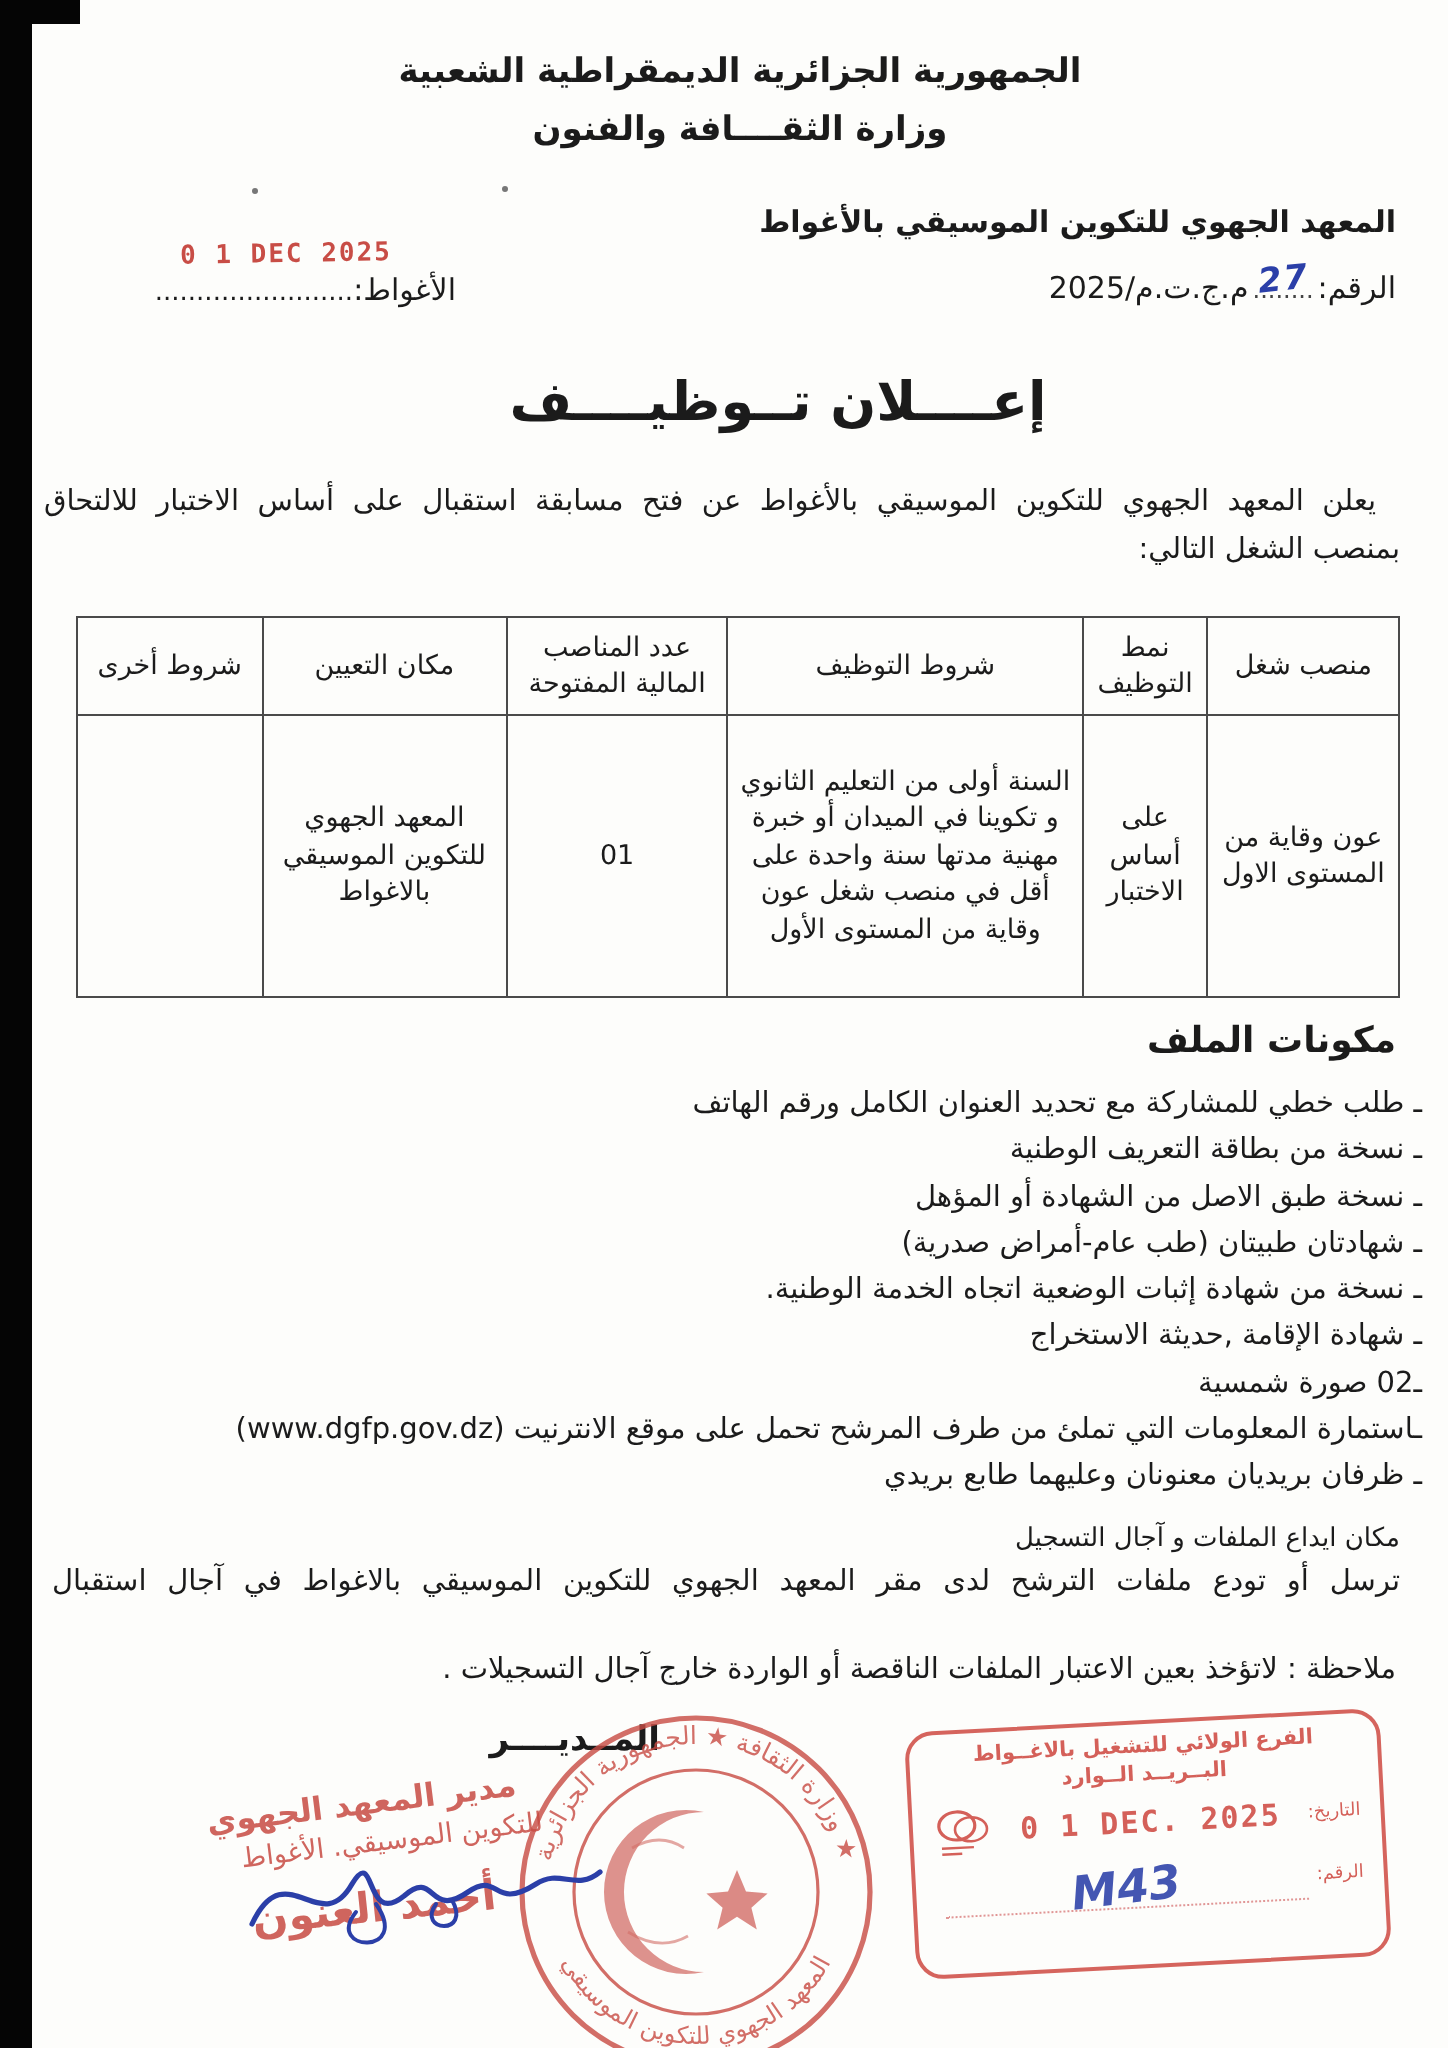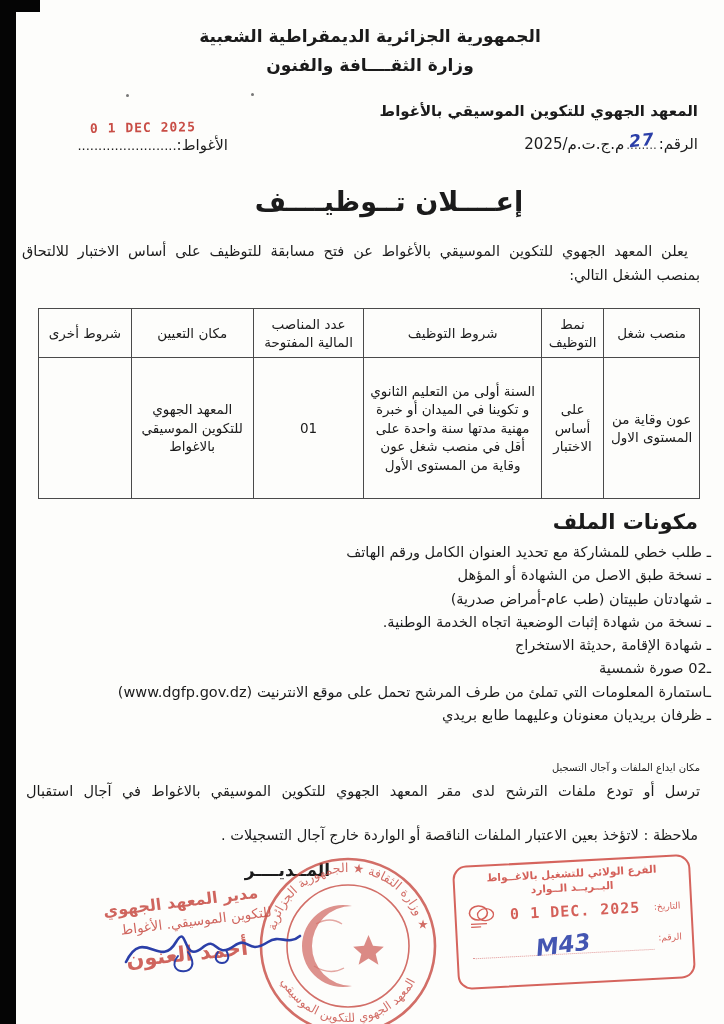--- a/index.html
+++ b/index.html
@@ -37,25 +37,25 @@
             table-layout:fixed;direction:rtl;}
   table.job td,table.job th{border:1.4px solid #4a4a4a;font-weight:normal;
             font-size:13.5px;line-height:18.5px;text-align:center;vertical-align:middle;
             padding:2px 3px;}
   table.job .hrow th{height:44px;}
   table.job .brow td{height:136px;}
   .c-pos{width:95px;} .c-mode{width:62px;} .c-cond{width:176px;}
   .c-open{width:110px;} .c-loc{width:121px;} .c-other{width:92px;}
 
   
-  .file-title{position:absolute;top:510px;right:26px;font-size:21px;font-weight:bold;}
+  .file-title{position:absolute;top:510px;right:26px;font-size:18px;font-weight:bold;}
   .file-items{position:absolute;top:541px;right:13px;left:10px;font-size:14.5px;
               line-height:23.3px;text-align:right;}
   
-  .deposit-title{position:absolute;top:762px;right:24px;font-size:10px;text-align:right;}
+  .deposit-title{position:absolute;top:762px;right:24px;font-size:13px;text-align:right;}
   .deposit-l1{position:absolute;top:783px;right:24px;left:26px;font-size:14.5px;
               text-align:justify;text-align-last:justify;}
   .deposit-l2{position:absolute;top:805px;left:16px;right:0;text-align:center;font-size:14.5px;}
   .deposit-note{position:absolute;top:827px;right:26px;font-size:14.5px;}
 
   
   .director-title{position:absolute;top:860px;right:394px;font-size:17px;font-weight:bold;}
   .dir-stamp{position:absolute;top:892px;left:50px;width:268px;transform:rotate(-7deg);
              color:#c84b43;text-align:center;opacity:.85;}
   .dir-stamp .l1{font-size:16px;font-weight:bold;letter-spacing:1px;}
@@ -98,21 +98,21 @@
   </div>
 
   <div class="city-block">
     <div class="date-stamp-top">0 1 DEC 2025</div>
     <div class="city-line">
       <span>الأغواط:</span><span class="dots">........................</span>
     </div>
   </div>
 
   <div class="doc-title">إعــــلان تــوظيــــف</div>
-  <div class="intro1">يعلن المعهد الجهوي للتكوين الموسيقي بالأغواط عن فتح مسابقة للتوظيف على أساس الاختبار  للالتحاق</div>
+  <div class="intro1">يعلن المعهد الجهوي للتكوين الموسيقي بالأغواط عن فتح مسابقة استقبال على أساس الاختبار  للالتحاق</div>
   <div class="intro2">بمنصب الشغل التالي:</div>
 
   <table class="job">
     <colgroup>
       <col class="c-pos">
         <col class="c-mode">
         <col class="c-cond">
       <col class="c-open">
         <col class="c-loc">
         <col class="c-other">
@@ -133,20 +133,21 @@
       <td>01</td>
       <td>المعهد الجهوي للتكوين الموسيقي بالاغواط</td>
       <td></td>
     </tr>
   </tbody>
     </table>
 
   <div class="file-title">مكونات الملف</div>
   <div class="file-items">
     <div>ـ طلب خطي للمشاركة مع تحديد العنوان الكامل ورقم الهاتف</div>
+    <div>ـ نسخة من بطاقة التعريف الوطنية</div>
     <div>ـ نسخة طبق الاصل من الشهادة أو المؤهل</div>
     <div>ـ شهادتان طبيتان (طب عام-أمراض صدرية)</div>
     <div>ـ نسخة من شهادة إثبات الوضعية اتجاه الخدمة الوطنية.</div>
     <div>ـ شهادة الإقامة ,حديثة الاستخراج</div>
     <div>ـ02 صورة شمسية</div>
     <div>ـاستمارة المعلومات التي تملئ من طرف المرشح تحمل على موقع الانترنيت (www.dgfp.gov.dz)</div>
     <div>ـ ظرفان بريديان معنونان وعليهما طابع بريدي</div>
   </div>
 
   <div class="deposit-title">مكان ايداع الملفات و آجال التسجيل</div>

